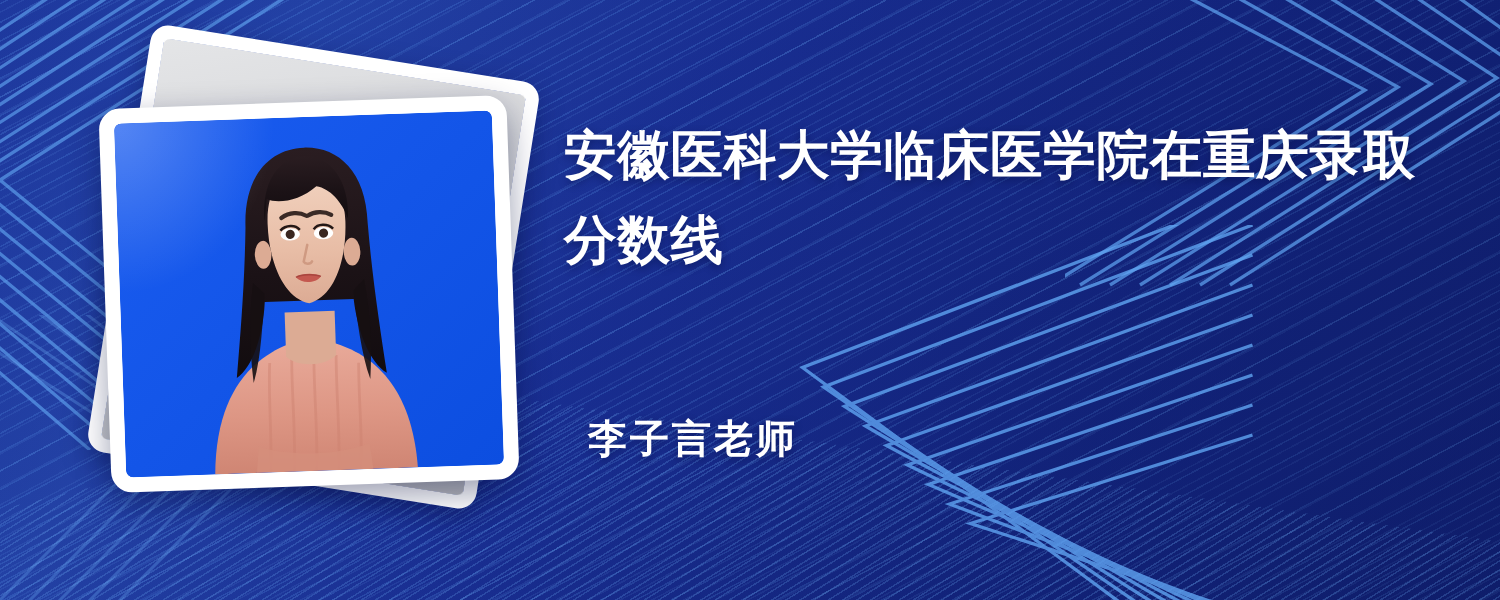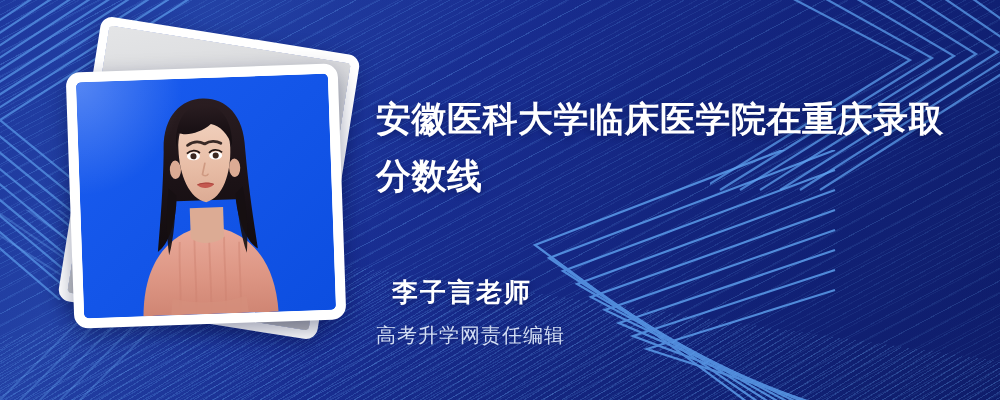--- a/index.html
+++ b/index.html
@@ -113,21 +113,21 @@
     border-radius:50%;
   }
   .portrait{ position:absolute; inset:0; }
 
   
   .text-col{
     position:absolute; left:376px; top:0;
     width:600px; height:400px;
   }
   .headline{
-    position:absolute; top:90px; left:0;
+    position:absolute; top:75px; left:0;
     width:580px;
     color:#ffffff;
     font-size:35px;
     font-weight:bold;
     line-height:57px;
     letter-spacing:.5px;
     text-shadow:0 2px 6px rgba(0,10,60,.45);
   }
   .byline{
     position:absolute; top:275px; left:16px;
@@ -286,16 +286,15 @@
         <div class="glare"></div>
       </div>
     </div>
   </div>
 
   <div class="text-col">
     <div class="headline">安徽医科大学临床医学院在重庆录取分数线</div>
 
     <div class="byline">李子言老师</div>
 
-    <div class="role">高考升学网责任编辑</div>
   </div>
 
 </div>
 
 </body></html>

